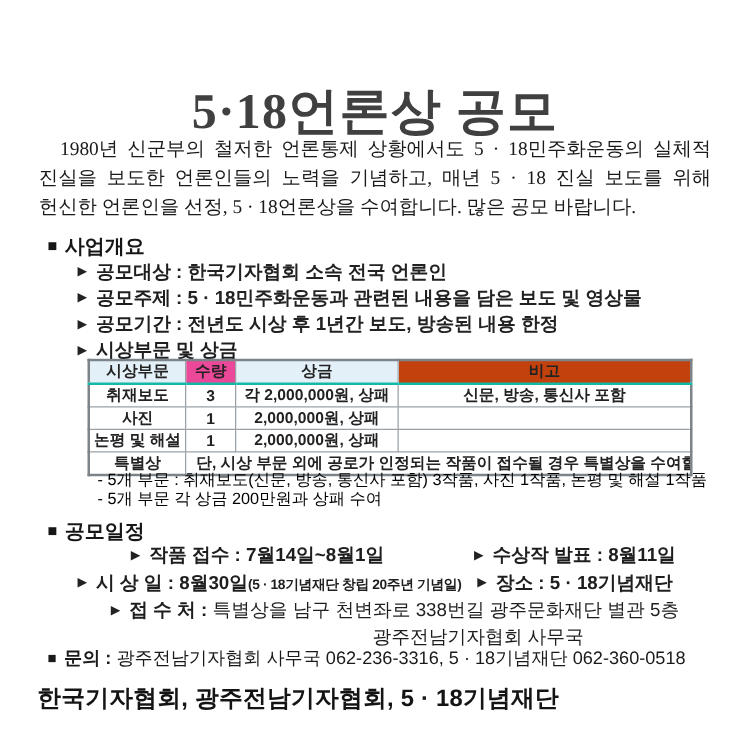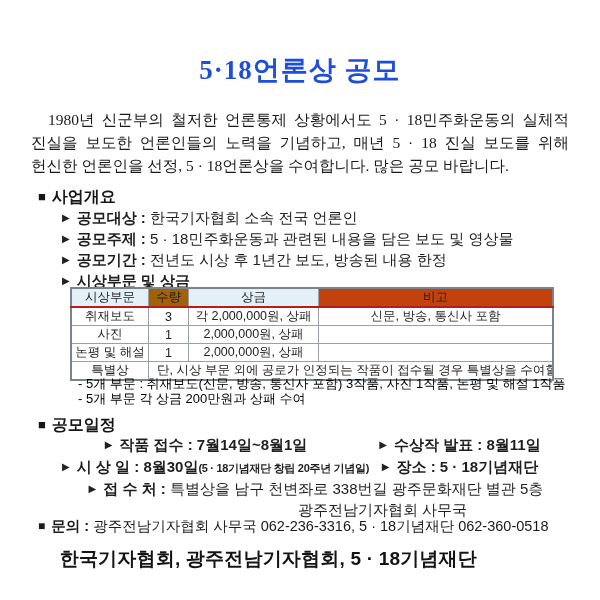--- a/index.html
+++ b/index.html
@@ -8,21 +8,21 @@
     font-family:"Liberation Sans","DejaVu Sans",sans-serif;
     color:#1e1e1e;overflow:hidden;position:relative;
   }
   .page{position:absolute;inset:0;background:#fff;}
 
   
   .title{
     position:absolute;top:34px;left:0;width:600px;
     text-align:center;
     font-family:"Liberation Serif","DejaVu Serif",serif;
-    font-size:27px;font-weight:600;letter-spacing:1px;color:#1d4ed8;
+    font-size:40px;font-weight:600;letter-spacing:1px;color:#404040;
   }
 
   
   .intro{
     position:absolute;top:92px;left:31px;width:538px;
     font-family:"Liberation Serif","DejaVu Serif",serif;
     font-size:15.5px;line-height:23px;text-align:justify;
     text-indent:17px;color:#1a1a1a;word-break:keep-all;
   }
 
@@ -33,35 +33,35 @@
   }
   .sec-head .sq{font-size:13px;margin-right:6px;vertical-align:1px;}
   #sec1-head{top:187px;}
   #sec2-head{top:415px;}
 
   
   .bullets{position:absolute;top:207px;left:62px;width:500px;}
   .b-row{height:21px;line-height:21px;font-size:15px;white-space:nowrap;}
   .tri{font-size:10px;vertical-align:2px;margin-right:7px;color:#222;}
   .b-label{font-weight:700;text-align:right;}
-  .b-val{font-weight:400;color:#222;}
+  .b-val{font-weight:700;color:#222;}
 
   
   .award-table{
     position:absolute;top:287px;left:70px;width:457px;
     border-collapse:collapse;table-layout:fixed;
     font-size:12.5px;color:#222;
   }
   .award-table th,.award-table td{
     border:1px solid #9aa1a6;text-align:center;
     padding:0 3px;overflow:hidden;white-space:nowrap;
   }
   .award-table{border:2px solid #7d8489;}
-  .award-table th{height:15px;font-weight:400;border-bottom:2px solid #b91c1c;}
-  .award-table td{height:17px;font-weight:400;}
+  .award-table th{height:15px;font-weight:700;border-bottom:2px solid #14b8a6;}
+  .award-table td{height:17px;font-weight:700;}
   .award-table td.left{text-align:left;padding-left:8px;}
   .col1{width:70px;}.col2{width:33px;}.col3{width:123px;}.col4{width:227px;}
 
   
   .notes{position:absolute;top:377px;left:78px;font-size:13px;line-height:14.5px;color:#000000;white-space:nowrap;}
 
   
   .schedule{position:absolute;top:434px;left:62px;width:508px;text-align:center;}
   .s-grid{display:grid;grid-template-columns:288px 1fr;}
   .s-cell{height:22px;line-height:22px;font-size:15px;white-space:nowrap;}
@@ -73,21 +73,21 @@
 
   
   .contact{
     position:absolute;top:516px;left:38px;font-size:14.5px;line-height:20px;white-space:nowrap;color:#1a1a1a;
   }
   .contact .sq{font-size:12px;margin-right:6px;vertical-align:1px;}
   .contact .c-label{font-weight:700;}
 
   
   .footer{
-    position:absolute;top:546px;left:0;width:477px;text-align:right;
+    position:absolute;top:546px;left:0;width:477px;text-align:center;
     font-size:19px;font-weight:700;color:#141414;letter-spacing:0.2px;
   }
 </style>
 </head>
 <body>
 
 <div class="page">
 
   <h1 class="title">5·18언론상 공모</h1>
 
@@ -109,21 +109,21 @@
     </div>
     <div class="b-row">
       <span class="tri">▶</span><span class="b-label">시상부문 및 상금</span>
     </div>
   </div>
 
   <table class="award-table">
     <thead>
       <tr>
         <th class="col1" style="background: rgb(227, 240, 248);">시상부문</th>
-        <th class="col2" style="background: #a16207;">수량</th>
+        <th class="col2" style="background: #ec4899;">수량</th>
         <th class="col3" style="background: rgb(227, 240, 248);">상금</th>
         <th class="col4" style="background: #c2410c;">비고</th>
       </tr>
     </thead>
     <tbody>
       <tr>
         <td>취재보도</td>
         <td>3</td>
         <td>각 2,000,000원, 상패</td>
         <td>신문, 방송, 통신사 포함</td>

